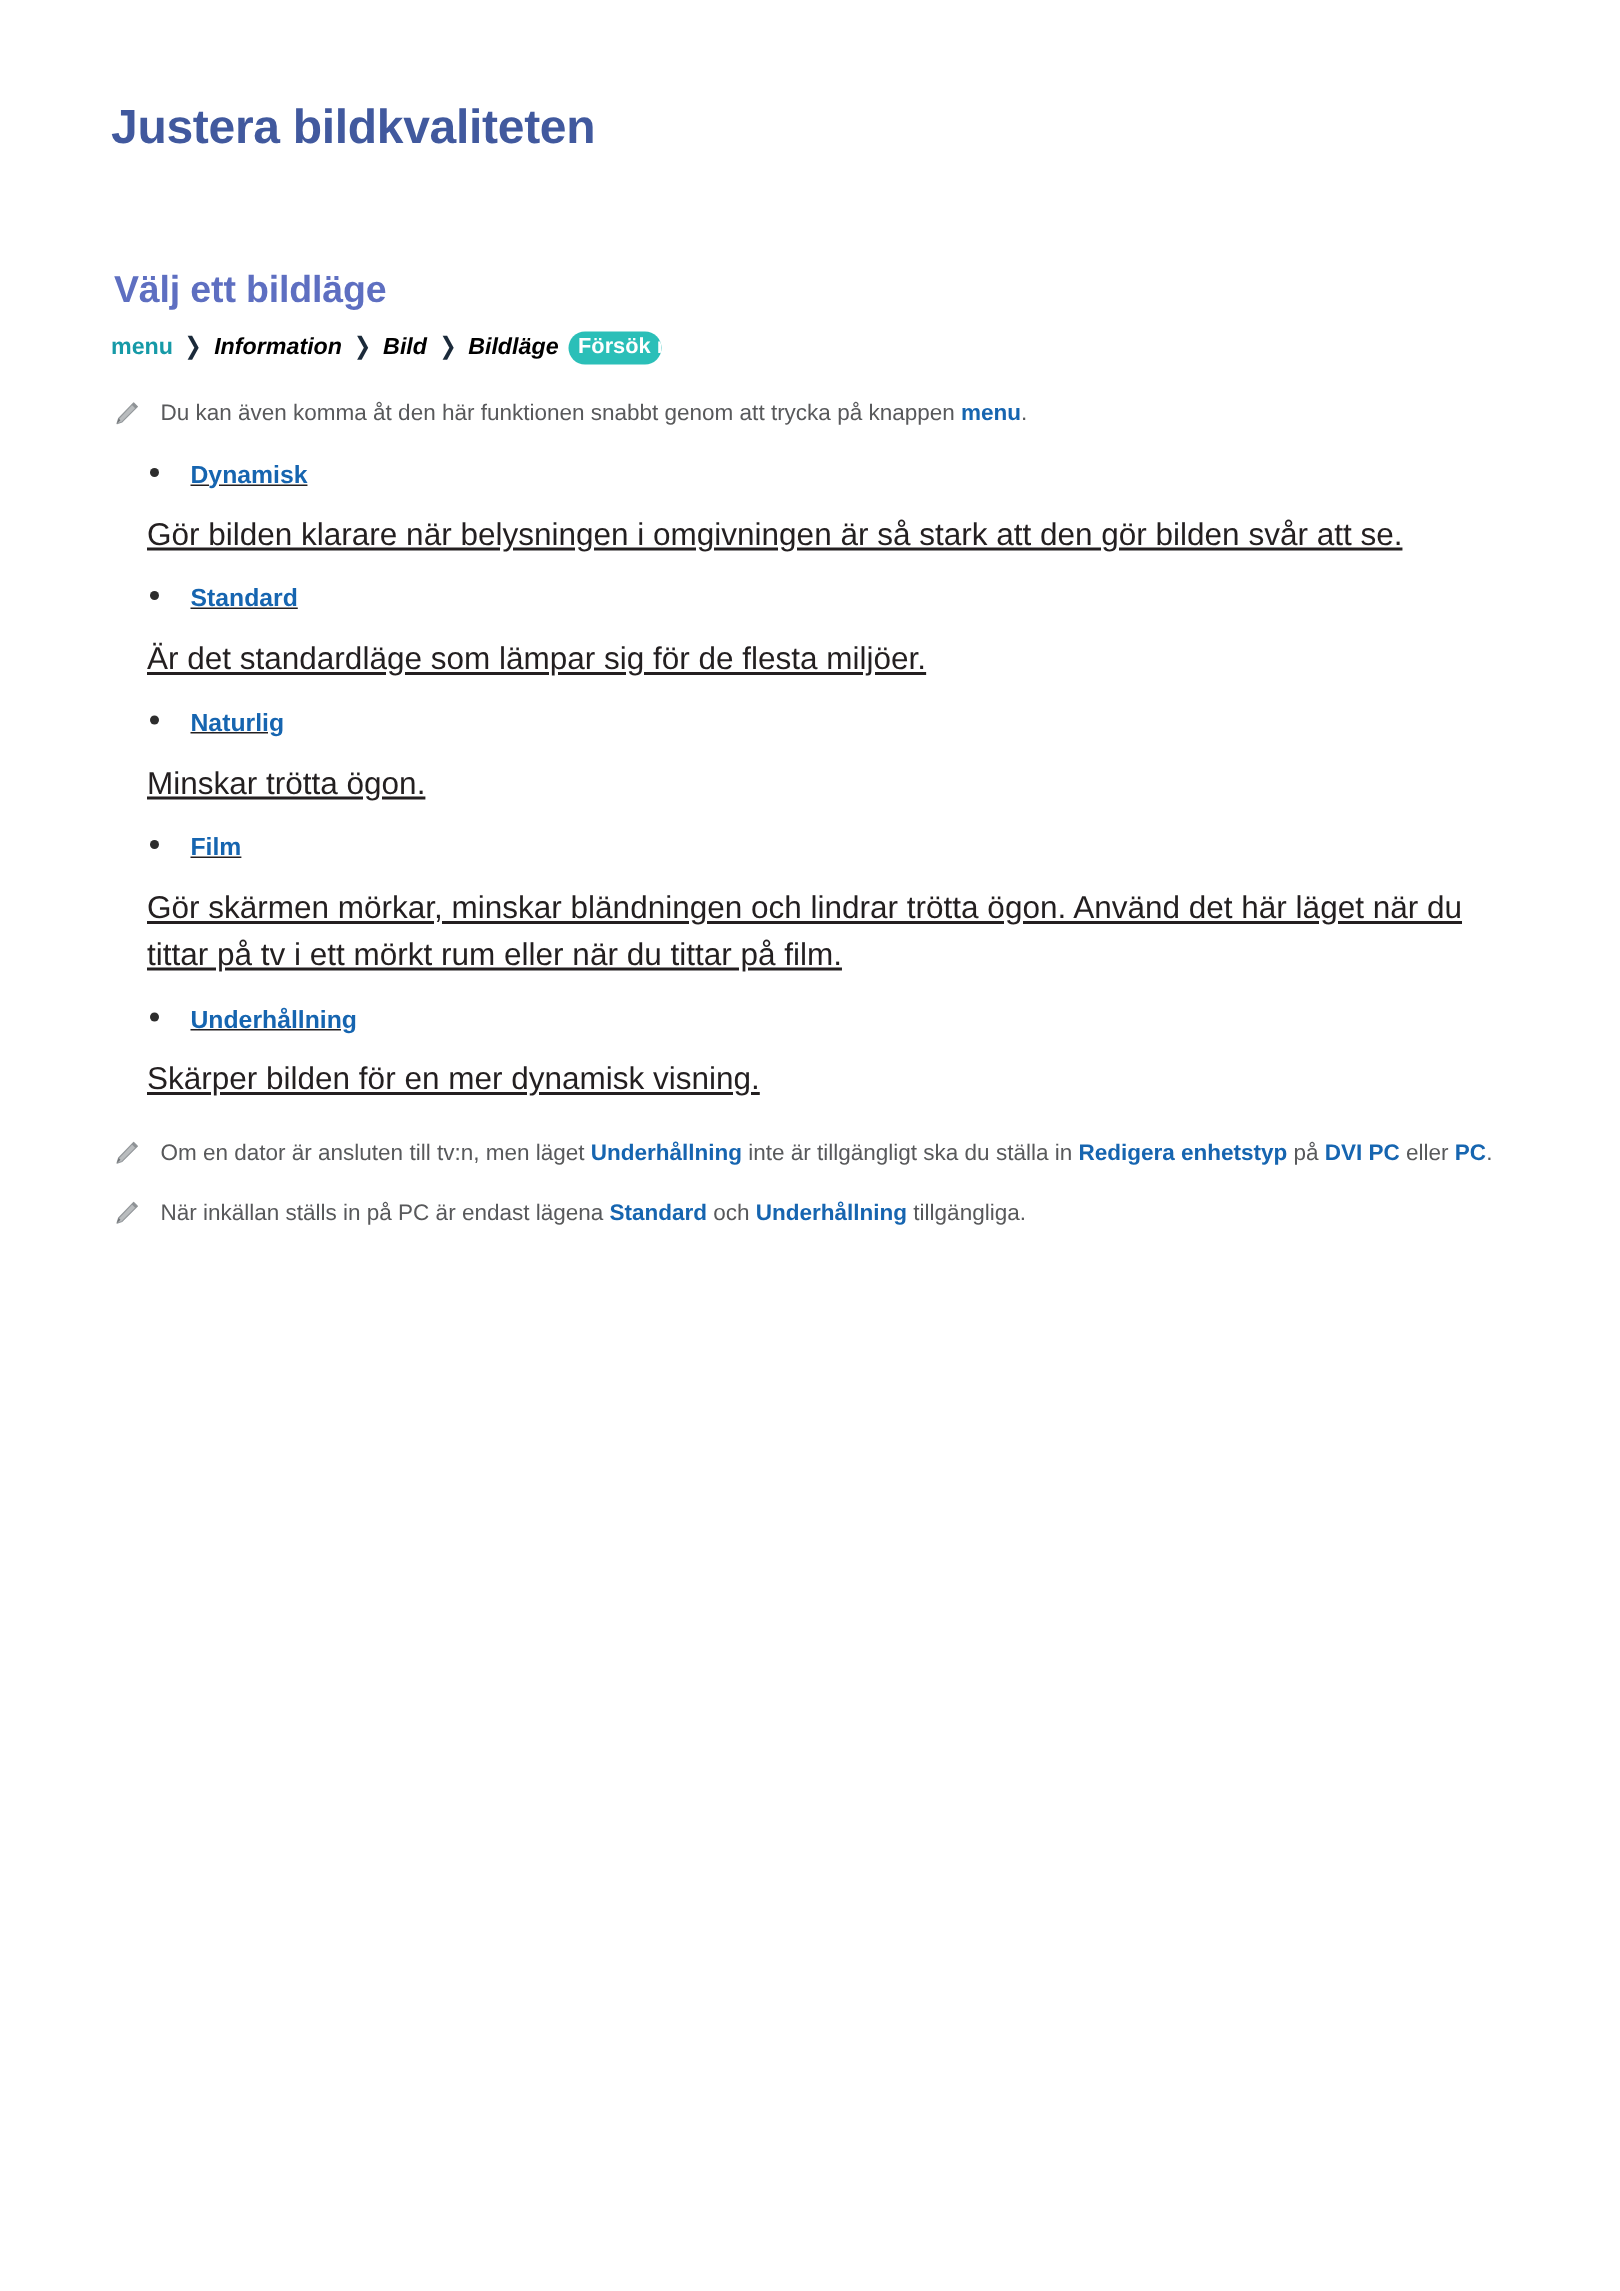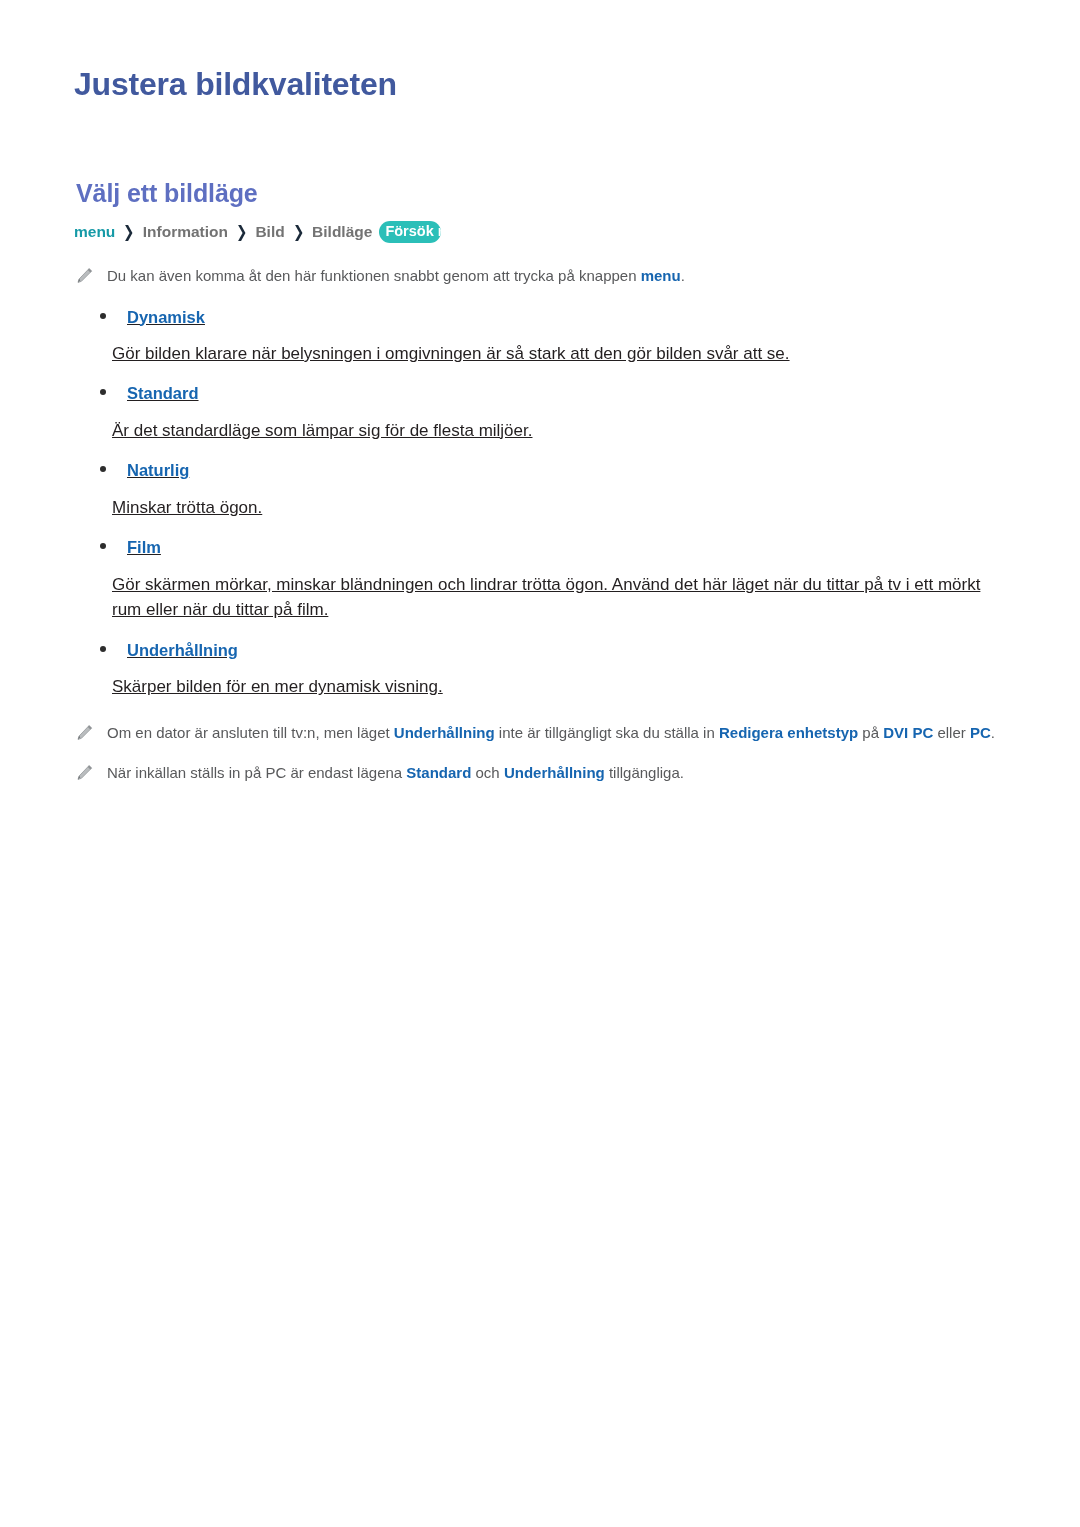--- a/index.html
+++ b/index.html
@@ -56,21 +56,21 @@
     left: 74px;
     top: 221px;
     display: flex;
     align-items: center;
     font-size: 15.5px;
     font-weight: bold;
     white-space: nowrap;
     line-height: 1;
   }
   .crumb-menu { color: #169aa7; }
-  .crumb-link { color: #737373; }
+  .crumb-link { color: #000000; font-style: italic; }
   .crumb-sep {
     color: #1b2a3a;
     font-size: 16px;
     font-weight: bold;
     margin: 0 7px;
     transform: scaleX(0.85);
     display: inline-block;
   }
   .try-now {
     display: inline-block;
@@ -148,22 +148,22 @@
     width: 6px;
     height: 6px;
     border-radius: 50%;
     background: #2d2d2d;
     margin-left: 26px;
     margin-right: 21px;
     position: relative;
     top: -4px;
   }
   .mode-desc {
-    margin: 13px 0 0 38px;
-    font-size: 17px;
+    margin: 13px 0 0 24px;
+    font-size: 21px;
     color: #231f20;
     line-height: 1.5;
   }
 
   .notes-tail { margin-top: 22px; }
   .notes-tail .note { margin-top: 18px; }
 </style>
 </head>
 <body>
 

